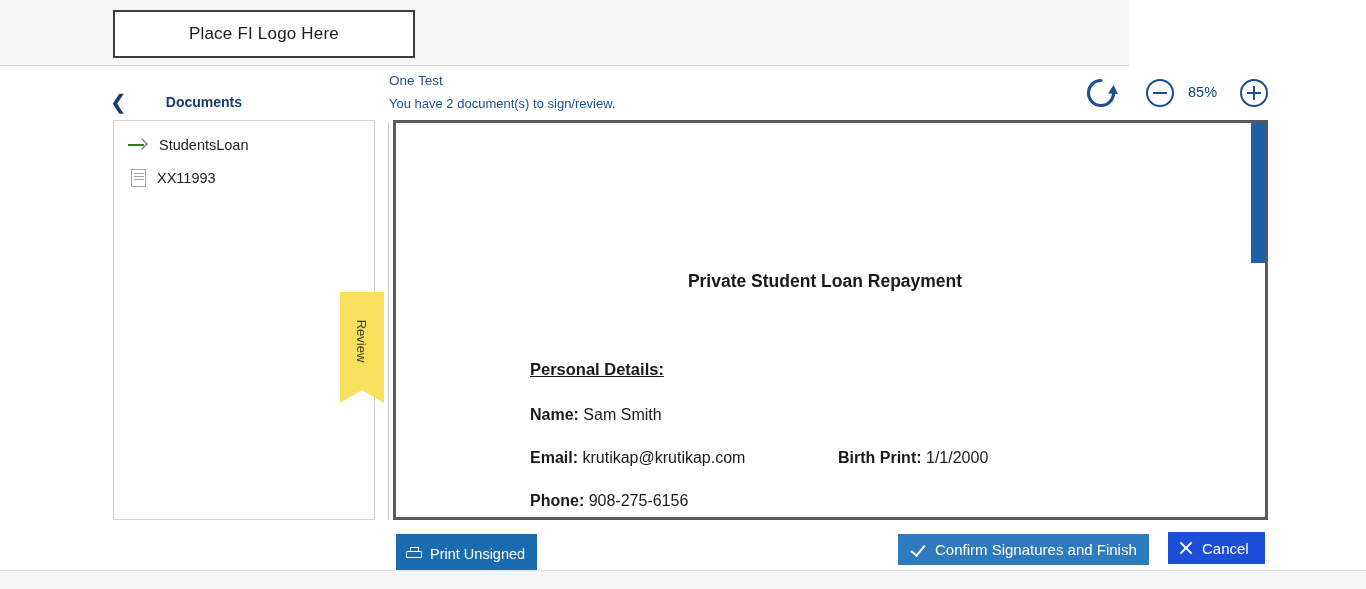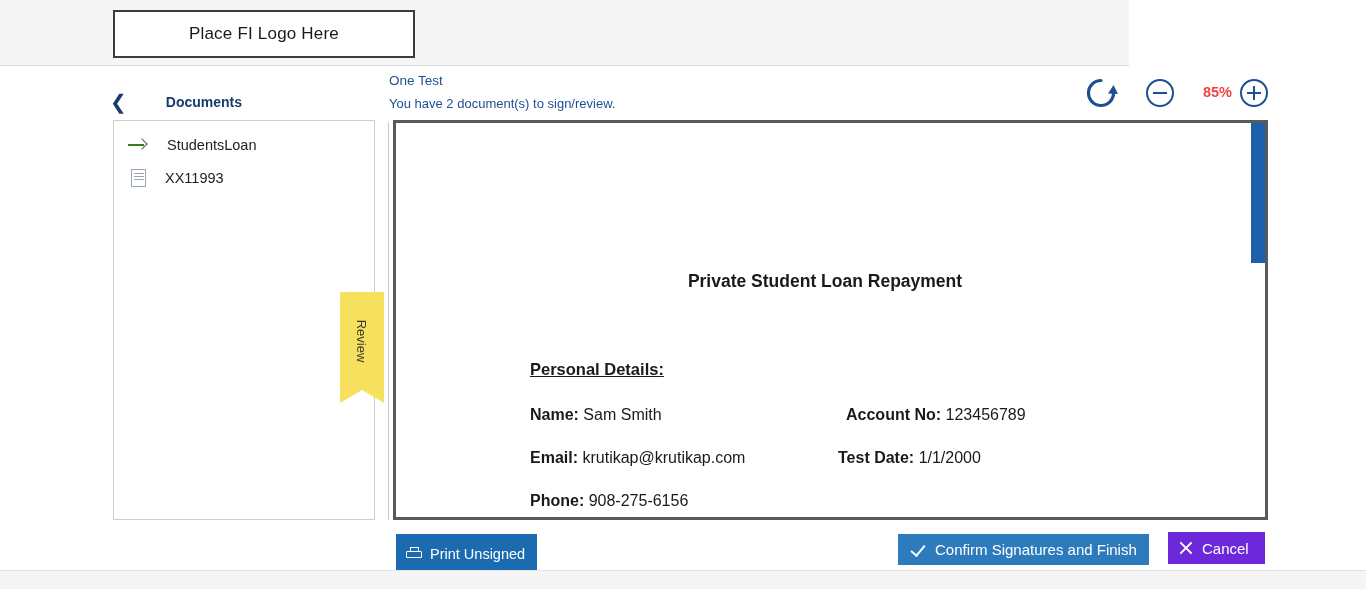--- a/index.html
+++ b/index.html
@@ -124,24 +124,23 @@
     top: 5px;
     width: 2px;
     height: 14px;
     background: #1d4f91;
   }
   .zoom-level {
     position: absolute;
     left: 1188px;
     top: 84px;
     width: 44px;
-    text-align: right;
+    text-align: left;
     font-size: 14.5px;
-    color: #ef4444;
-    font-weight: bold;
+    color: #0c4a6e;
   }
 
   
   .doclist {
     position: absolute;
     left: 113px;
     top: 120px;
     width: 262px;
     height: 400px;
     border: 1px solid #cfcfcf;
@@ -154,21 +153,20 @@
     display: flex;
     align-items: center;
     gap: 11px;
     cursor: pointer;
   }
   .doc-item-0 { top: 16px; }
   .doc-item-1 { top: 48px; }
   .doc-item .itext {
     font-size: 14.5px;
     color: #222222;
-    margin-left: 8px;
   }
   .arrow-icon {
     width: 20px;
     height: 14px;
     position: relative;
     display: inline-block;
   }
   .arrow-icon::before {
     content: "";
     position: absolute;
@@ -383,21 +381,21 @@
     border-bottom: 2px solid #ffffff;
     transform: rotate(40deg);
   }
 
   .cancel-btn {
     position: absolute;
     left: 1168px;
     top: 532px;
     width: 97px;
     height: 32px;
-    background: #6d28d9;
+    background: #1d4ed8;
     color: #ffffff;
     border: none;
     display: flex;
     align-items: center;
     gap: 8px;
     padding: 0 10px;
     font-size: 15px;
     font-family: "Liberation Sans", sans-serif;
     cursor: pointer;
   }
@@ -474,30 +472,26 @@
 
 <div class="viewer">
   <div class="page">
     <div class="doc-h1">Private Student Loan Repayment</div>
     <div class="doc-section">Personal Details:</div>
 
     <div class="field f-name">
       <span class="flabel">Name:</span>
       <span>Sam Smith</span>
     </div>
-    <div class="field f-acct">
-      <span class="flabel">Account No:</span>
-      <span>123456789</span>
-    </div>
     <div class="field f-email">
       <span class="flabel">Email:</span>
       <span>krutikap@krutikap.com</span>
     </div>
     <div class="field f-birth">
-      <span class="flabel">Test Date:</span>
+      <span class="flabel">Birth Print:</span>
       <span>1/1/2000</span>
     </div>
     <div class="field f-phone">
       <span class="flabel">Phone:</span>
       <span>908-275-6156</span>
     </div>
   </div>
   <div class="scroll-track">
     <div class="scroll-thumb"></div>
   </div>

